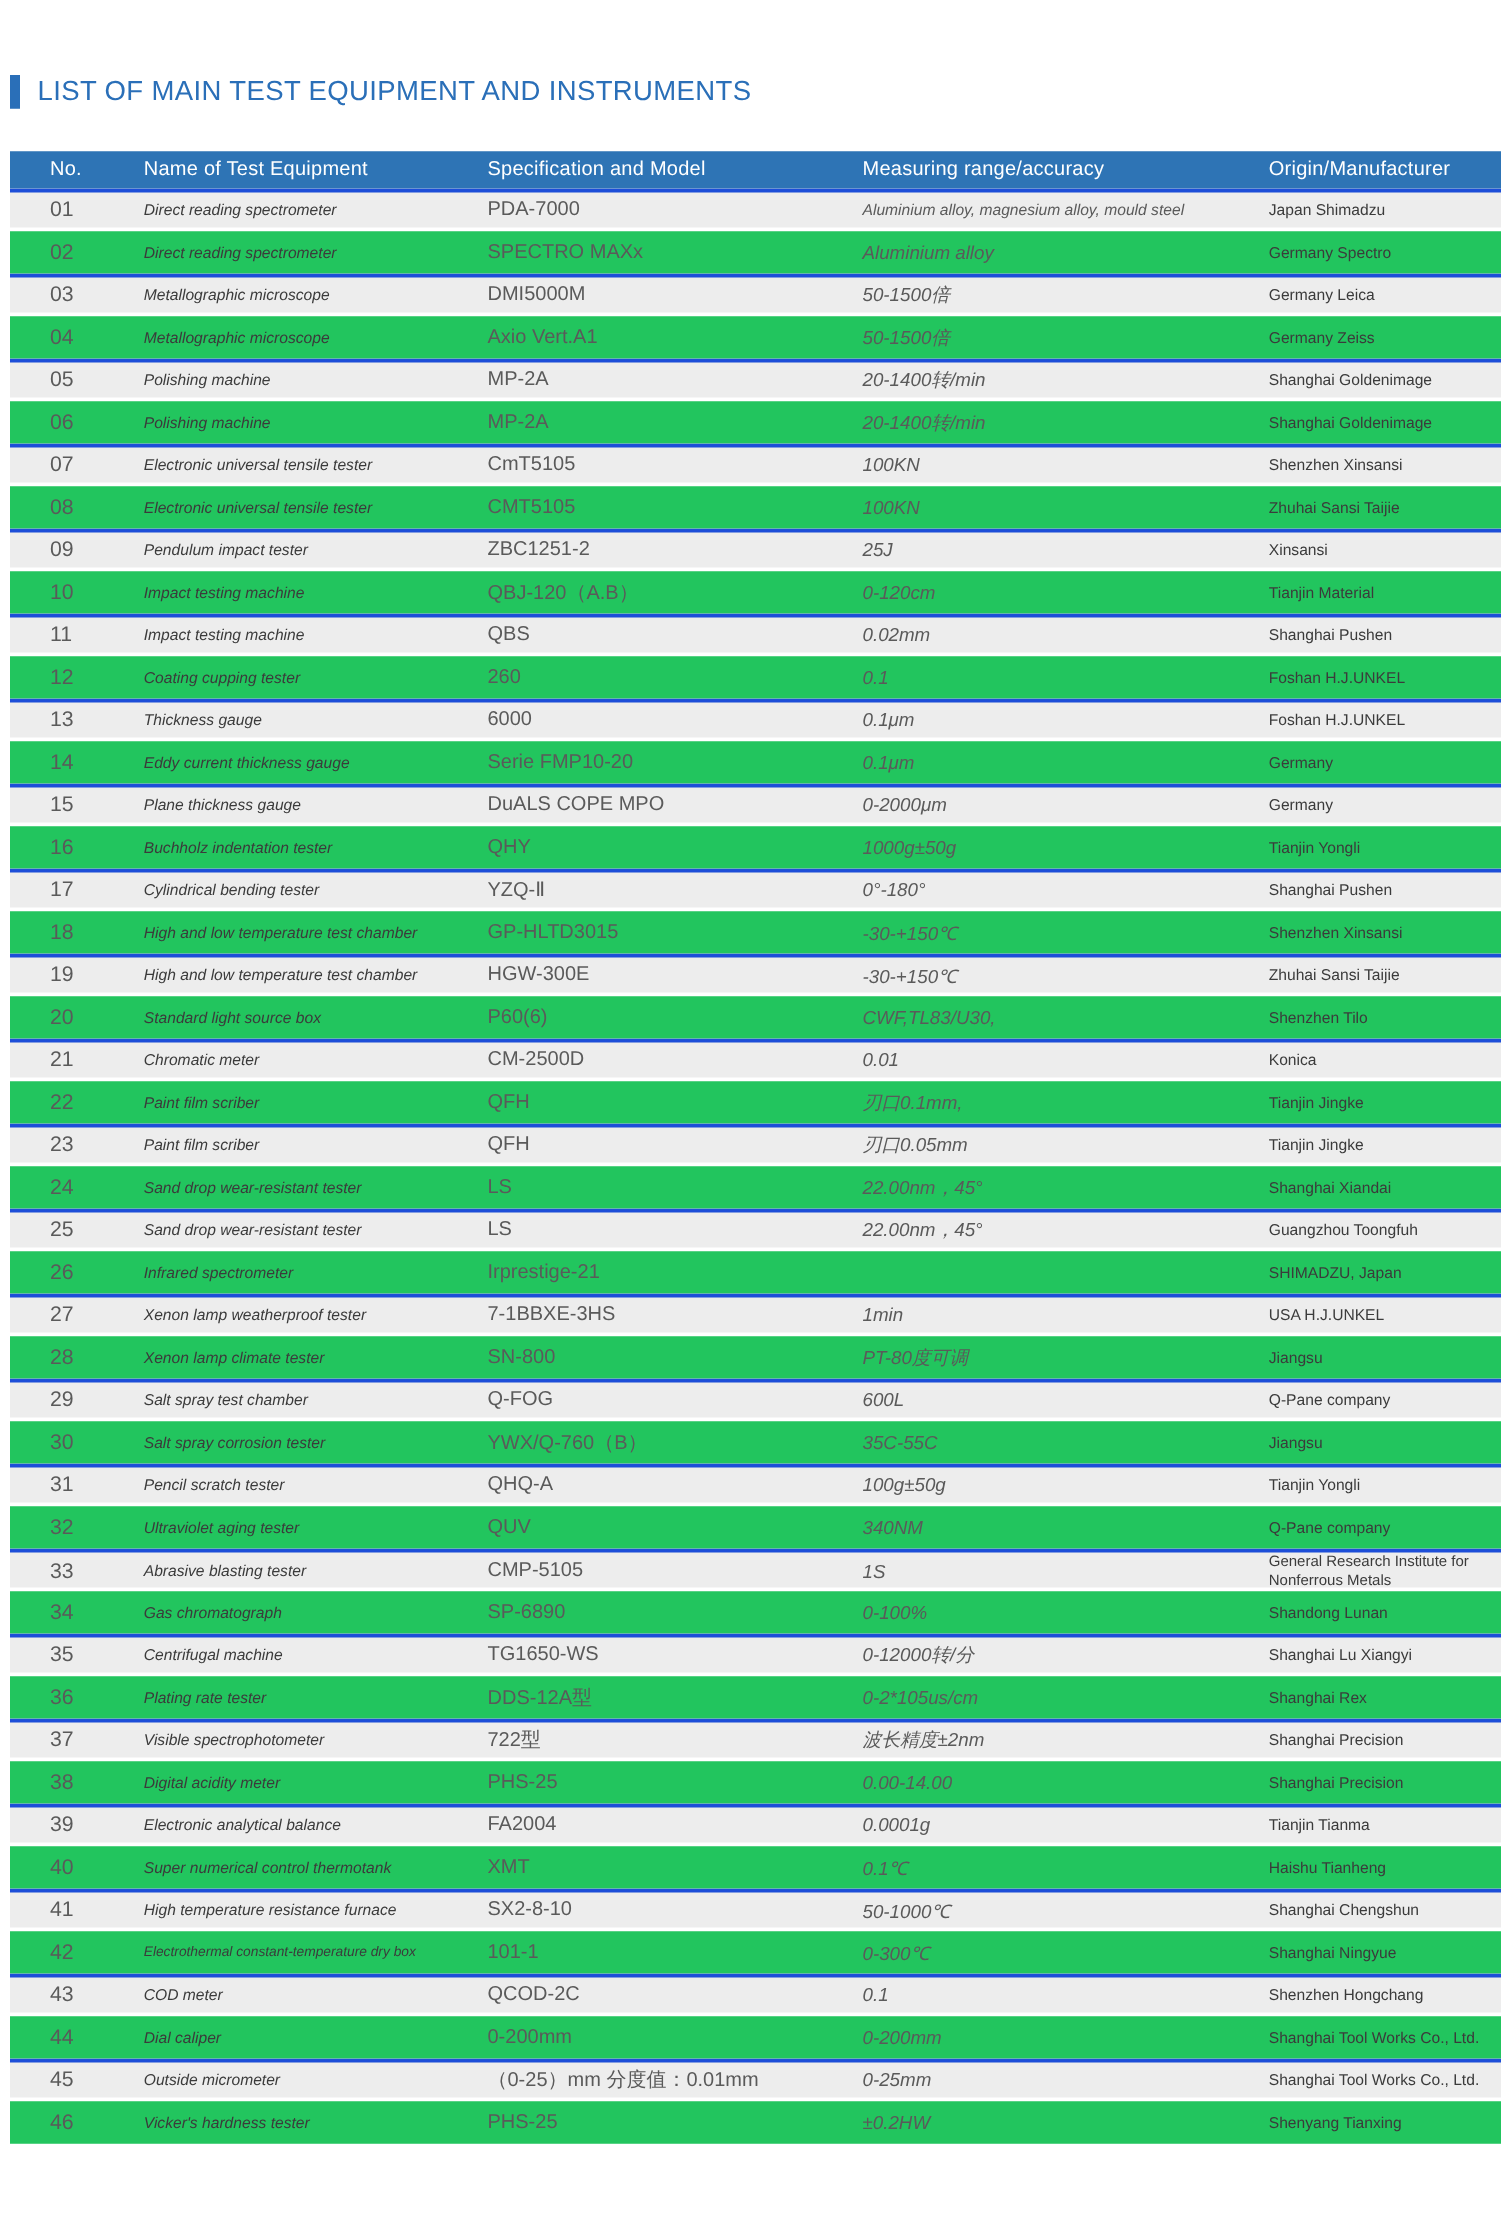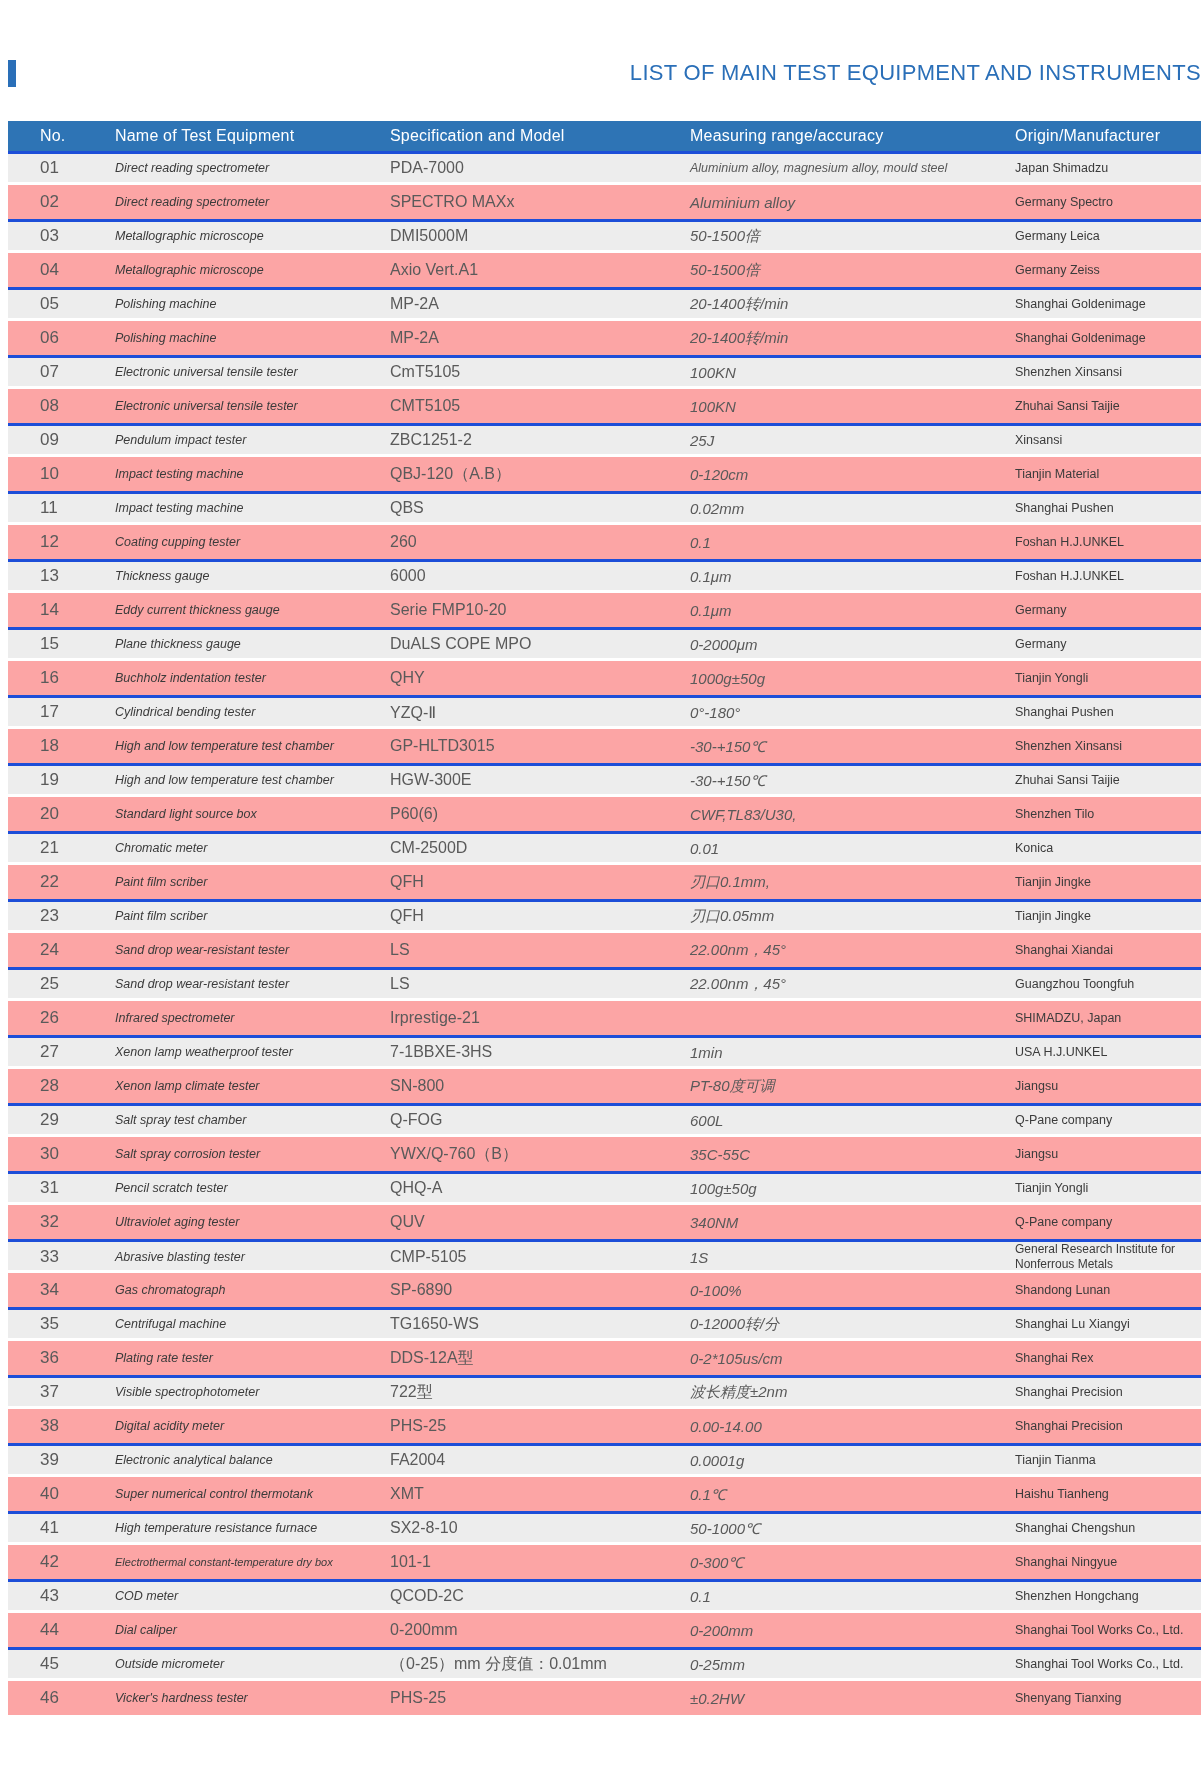--- a/index.html
+++ b/index.html
@@ -2,35 +2,35 @@
 <html><head>
 <meta charset="utf-8">
 <style>
   html,body { margin:0; padding:0; }
   body {
     width:1201px; height:1789px; background:#ffffff;
     font-family:"Liberation Sans", sans-serif;
     -webkit-font-smoothing:antialiased;
     overflow:hidden;
   }
-  .title-row { display:flex; align-items:center; margin:58px 0 0 8px; height:30px;justify-content:space-between; }
+  .title-row { display:flex; align-items:center; margin:58px 0 0 8px; height:30px; }
   .title-bar { width:8px; height:27px; background:#2a6fb8; margin-right:14px; flex:0 0 auto; }
   .title { font-size:22px; font-weight:400; color:#2a6fb8; margin:0; letter-spacing:.3px; }
 
   .table { margin:33px 0 0 8px; width:1193px; }
   .thead {
     display:grid; grid-template-columns:107px 275px 300px 325px 1fr;
     align-items:center; height:30px; background:#2e74b5; color:#ffffff;
     font-size:16px; letter-spacing:.2px;
   }
   .thead .h-no { padding-left:32px; }
 
   .row {
     display:grid; grid-template-columns:107px 275px 300px 325px 1fr;
-    align-items:center; height:34px; box-sizing:border-box; background:#fca5a5;
+    align-items:center; height:34px; box-sizing:border-box; background:#22c55e;
   }
   .row.alt { background:#ededed; border-top:3px solid #1d4ed8; border-bottom:3px solid #ffffff; }
 
   .c-no     { padding-left:32px; font-size:17px; color:#5a5a5a; }
   .c-name   { font-size:12.5px;  color:#3b3b3b; padding-right:6px;font-style:italic; }
   .c-spec   { font-size:16px;    color:#5a5a5a; padding-right:6px; }
   .c-range  { font-size:15px;    color:#5a5a5a; padding-right:6px;font-style:italic; }
   .c-origin { font-size:12.5px;  color:#3b3b3b; padding-right:4px; }
 
   .c-range.small  { font-size:12.5px; }

